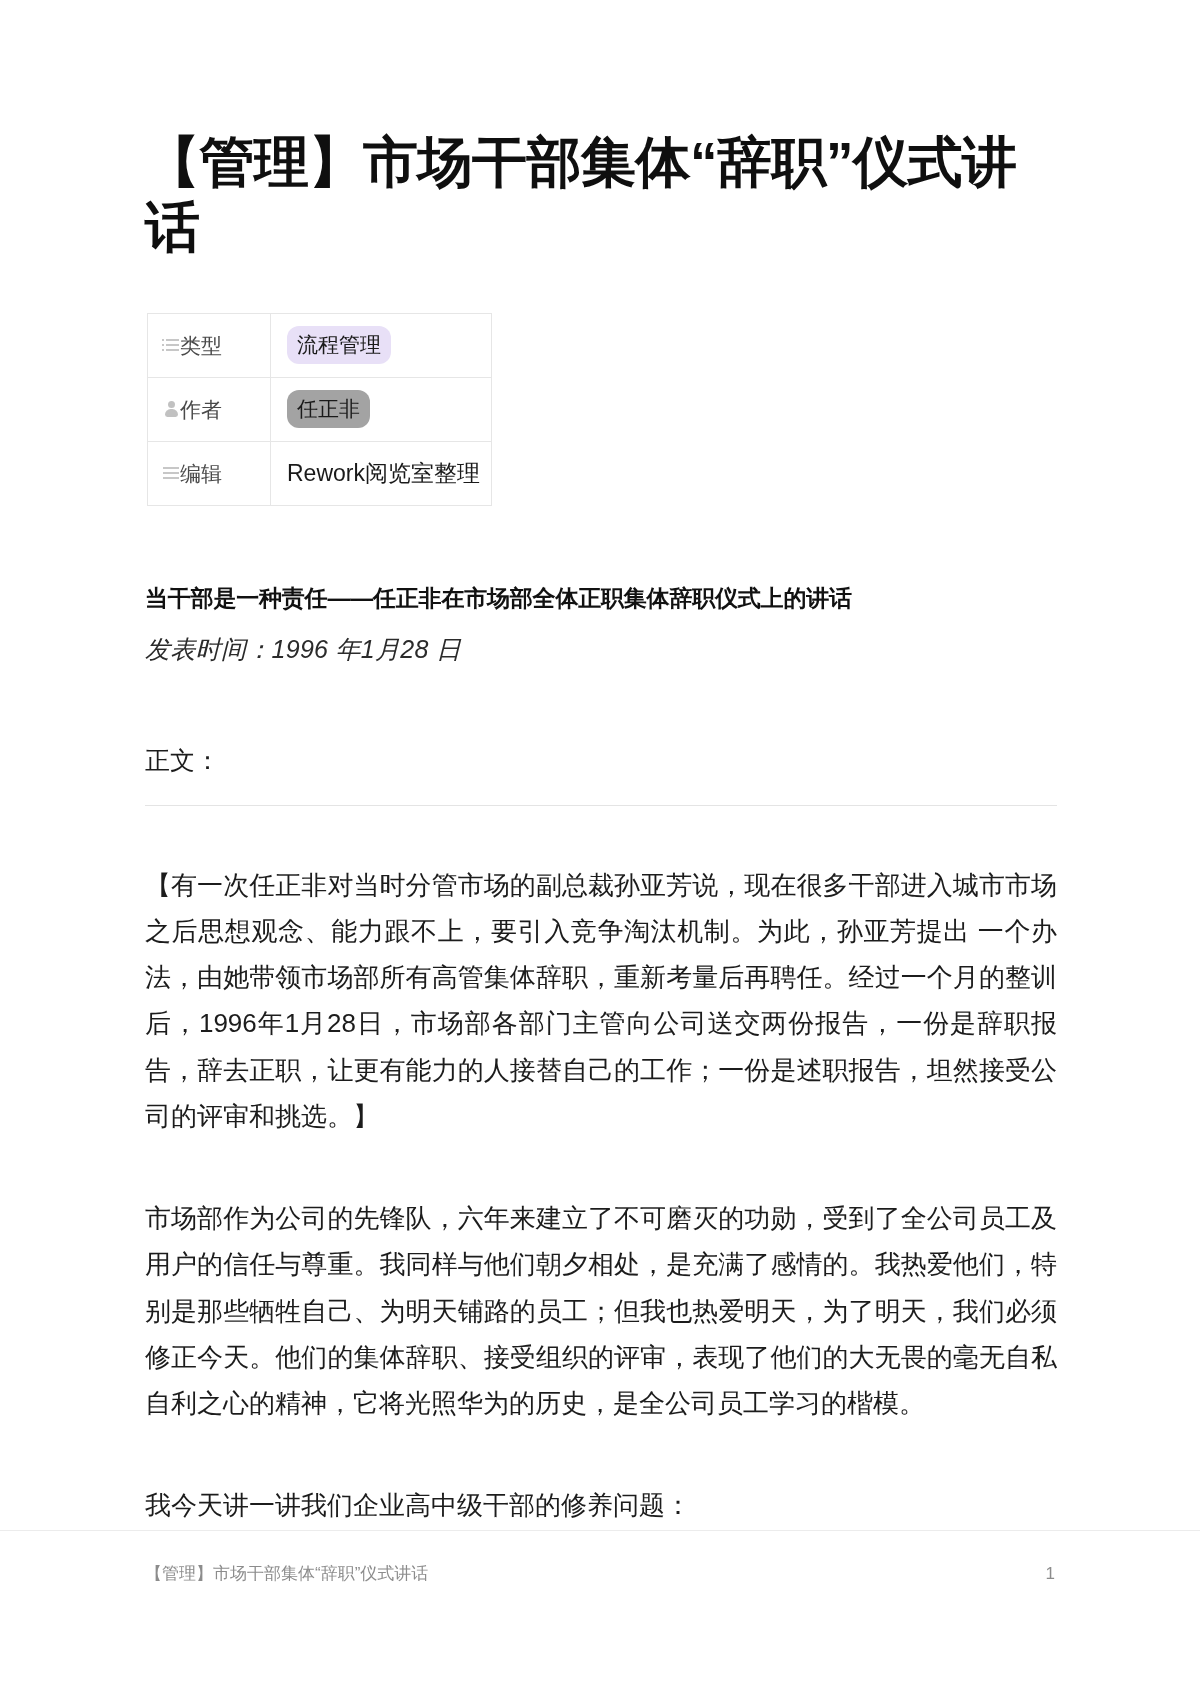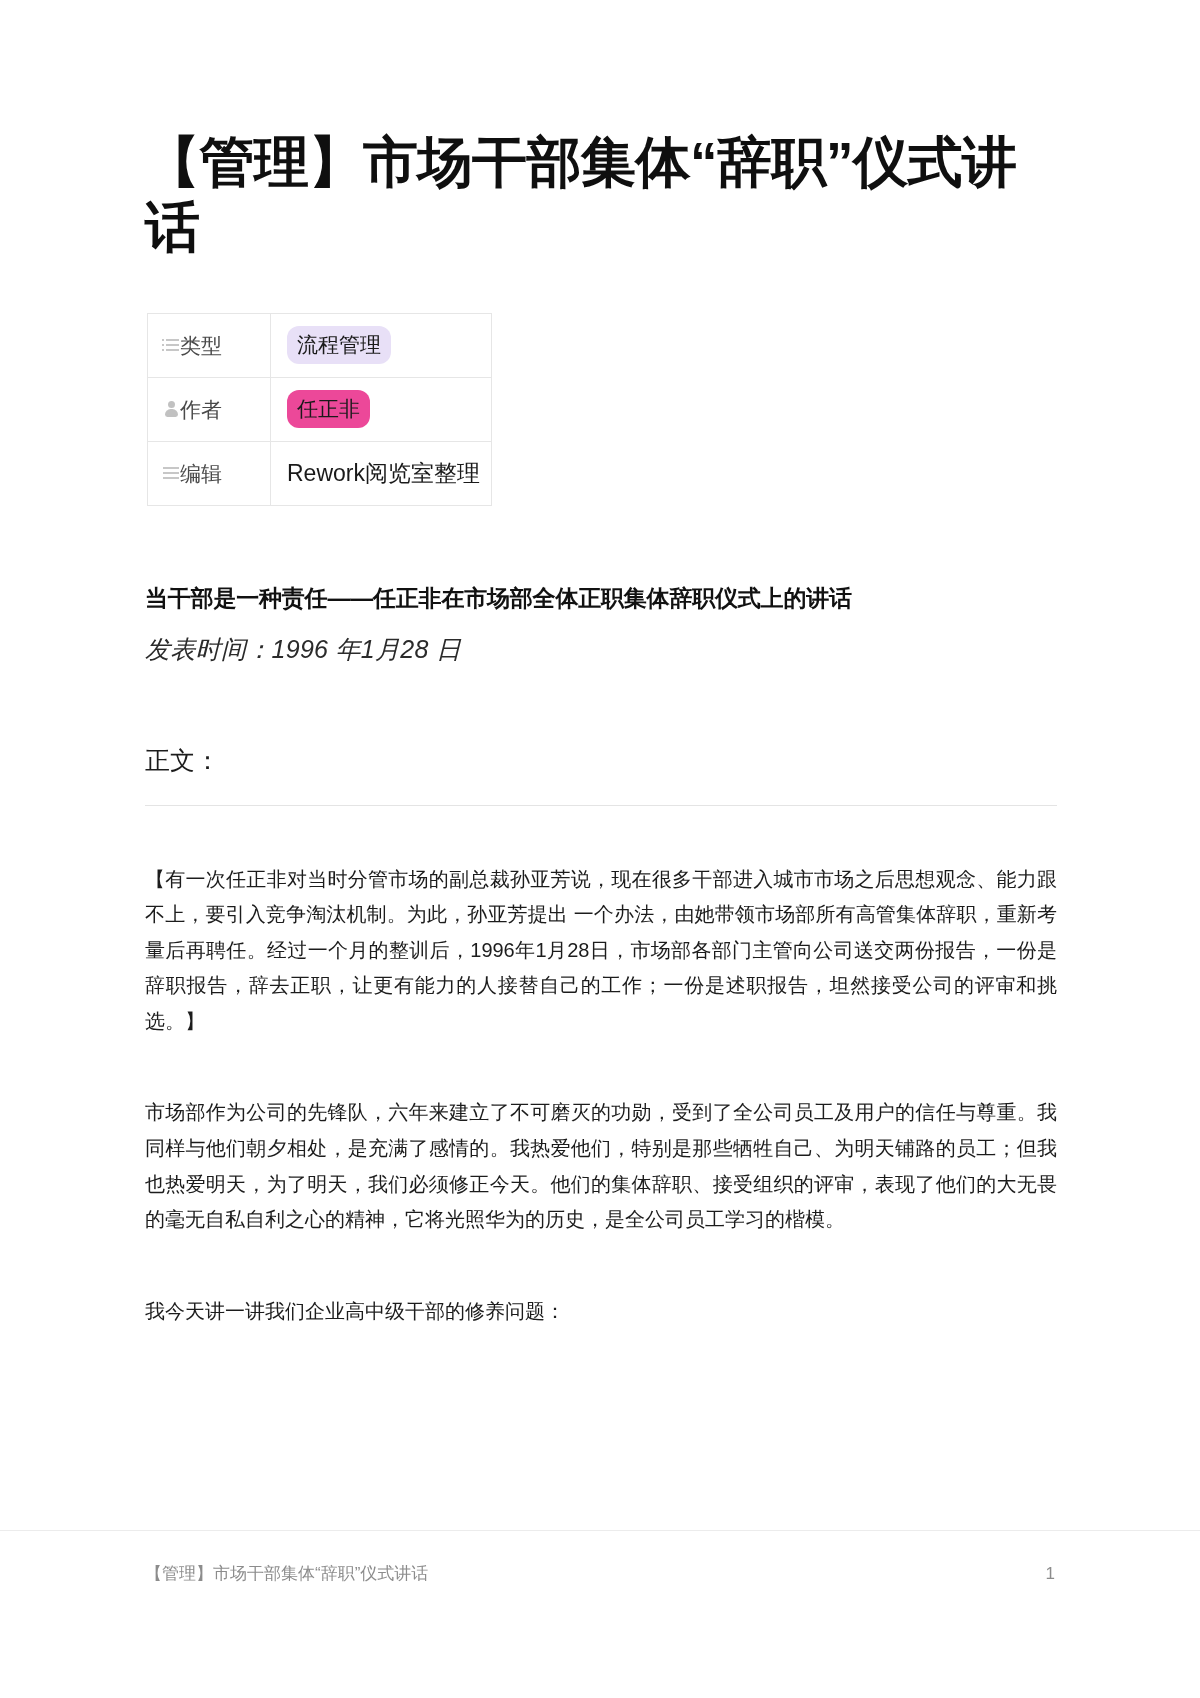--- a/index.html
+++ b/index.html
@@ -120,21 +120,21 @@
   }
   .tag {
     display: inline-block;
     font-size: 21px;
     line-height: 1;
     padding: 8px 10px 9px;
     border-radius: 12px;
     color: #1a1a1a;
   }
   .tag-purple { background: #e8e0f7; }
-  .tag-gray { background: #ec4899; }
+  .tag-gray { background: #a3a3a3; }
   .plain-value {
     font-size: 23px;
     color: #1a1a1a;
     line-height: 1;
   }
 
   
   .section-heading {
     margin: 77px 0 0 0;
     font-size: 23px;
@@ -158,21 +158,21 @@
   }
   .rule {
     margin: 28px 0 0 0;
     border: none;
     border-top: 1px solid #e4e4e4;
     width: 912px;
   }
 
   .para {
     margin: 56px 0 0 0;
-    font-size: 20px;
+    font-size: 26px;
     line-height: 1.78;
     color: #1c1c1c;
     text-align: justify;
     width: 912px;
   }
   .para-bold {
     font-weight: 400;
   }
 
   

